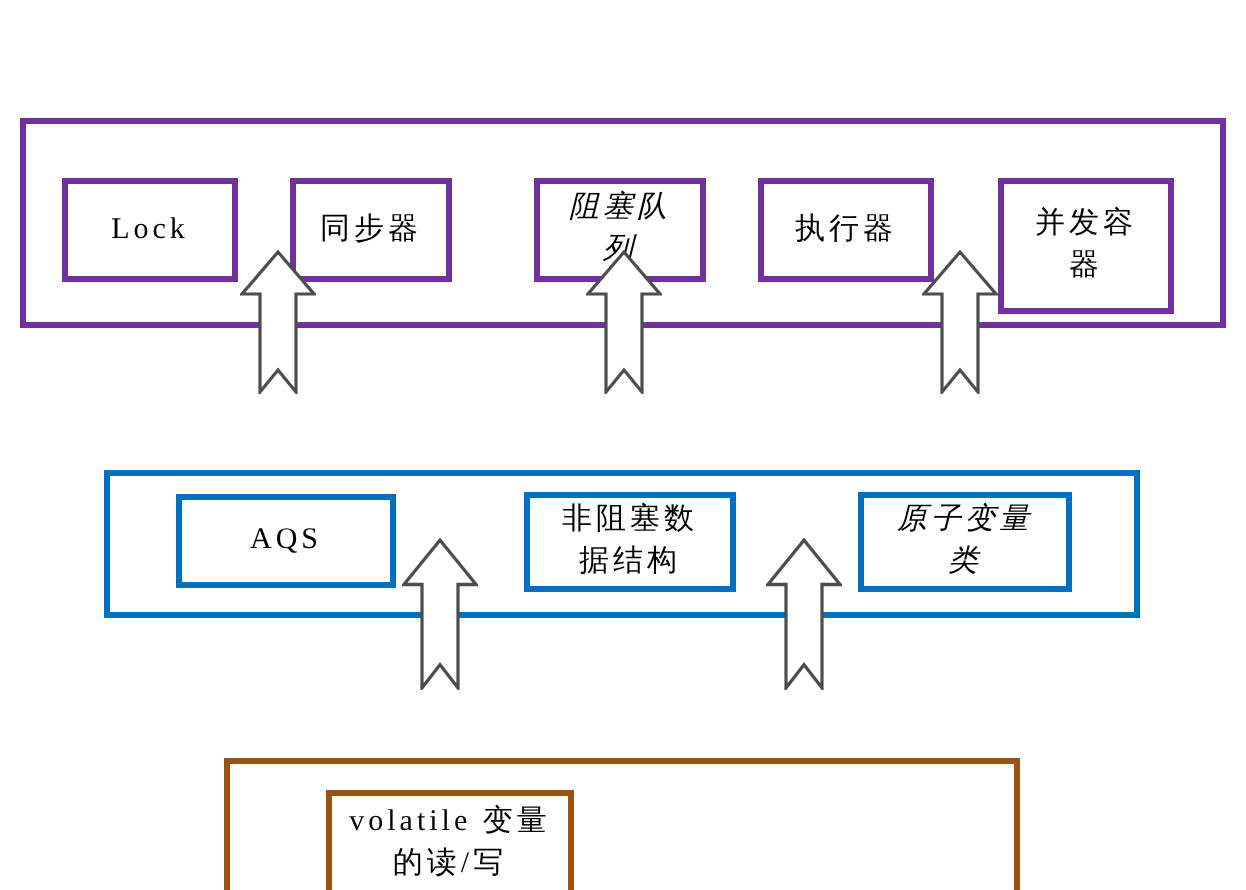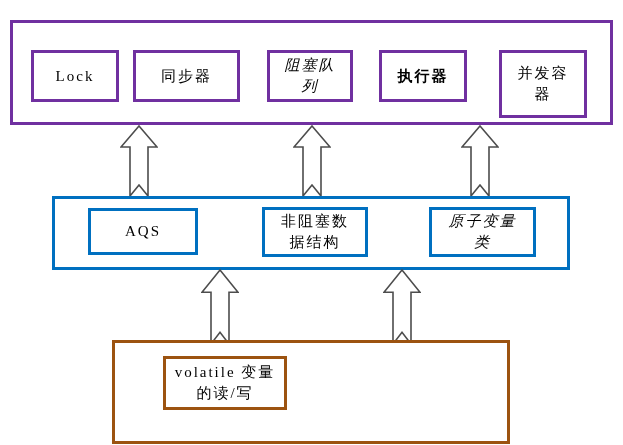--- a/index.html
+++ b/index.html
@@ -9,20 +9,21 @@
     height: 445px;
     background: #ffffff;
     font-family: "Liberation Serif", "DejaVu Serif", serif;
     overflow: hidden;
   }
   .layer {
     position: absolute;
     box-sizing: border-box;
     border: 3px solid #737373;
     background: #ffffff;
+    margin-top: 39px;
   }
   .layer-top    { left: 10px;  top: 20px;  width: 603px; height: 105px; border-color: #7030a0; }
   .layer-middle { left: 52px;  top: 196px; width: 518px; height: 74px;  border-color: #0070c0; padding-left: 25px; }
   .layer-bottom { left: 112px; top: 340px; width: 398px; height: 104px;  border-color: #9c5310; }
   .box {
     position: absolute;
     box-sizing: border-box;
     border: 3px solid #000;
     background: #ffffff;
     display: flex;
@@ -46,28 +47,28 @@
 </style>
 </head>
 <body>
 
 <div class="canvas">
 
   <div class="layer layer-top">
     <div class="box box-purple" style="left:18px; top:27px; width:88px; height:52px;">
       <span>Lock</span>
     </div>
-    <div class="box box-purple" style="left:120px; top:27px; width:107px; height:52px;">
+    <div class="box box-purple" style="left:132px; top:27px; width:81px; height:52px;">
       <span>同步器</span>
     </div>
     <div class="box box-purple" style="left:254px; top:27px; width:86px; height:52px;font-style:italic;">
       <span>阻塞队
 列</span>
     </div>
-    <div class="box box-purple" style="left:366px; top:27px; width:88px; height:52px;font-weight:bold;">
+    <div class="box box-purple" style="left:366px; top:27px; width:88px; height:52px;">
       <span>执行器</span>
     </div>
     <div class="box box-purple" style="left:486px; top:27px; width:88px; height:68px;">
       <span>并发容
 器</span>
     </div>
   </div>
 
   <div class="arrow" style="left:120px; top:125px;">
     <svg width="38" height="72" viewBox="0 0 38 72" preserveAspectRatio="none">

